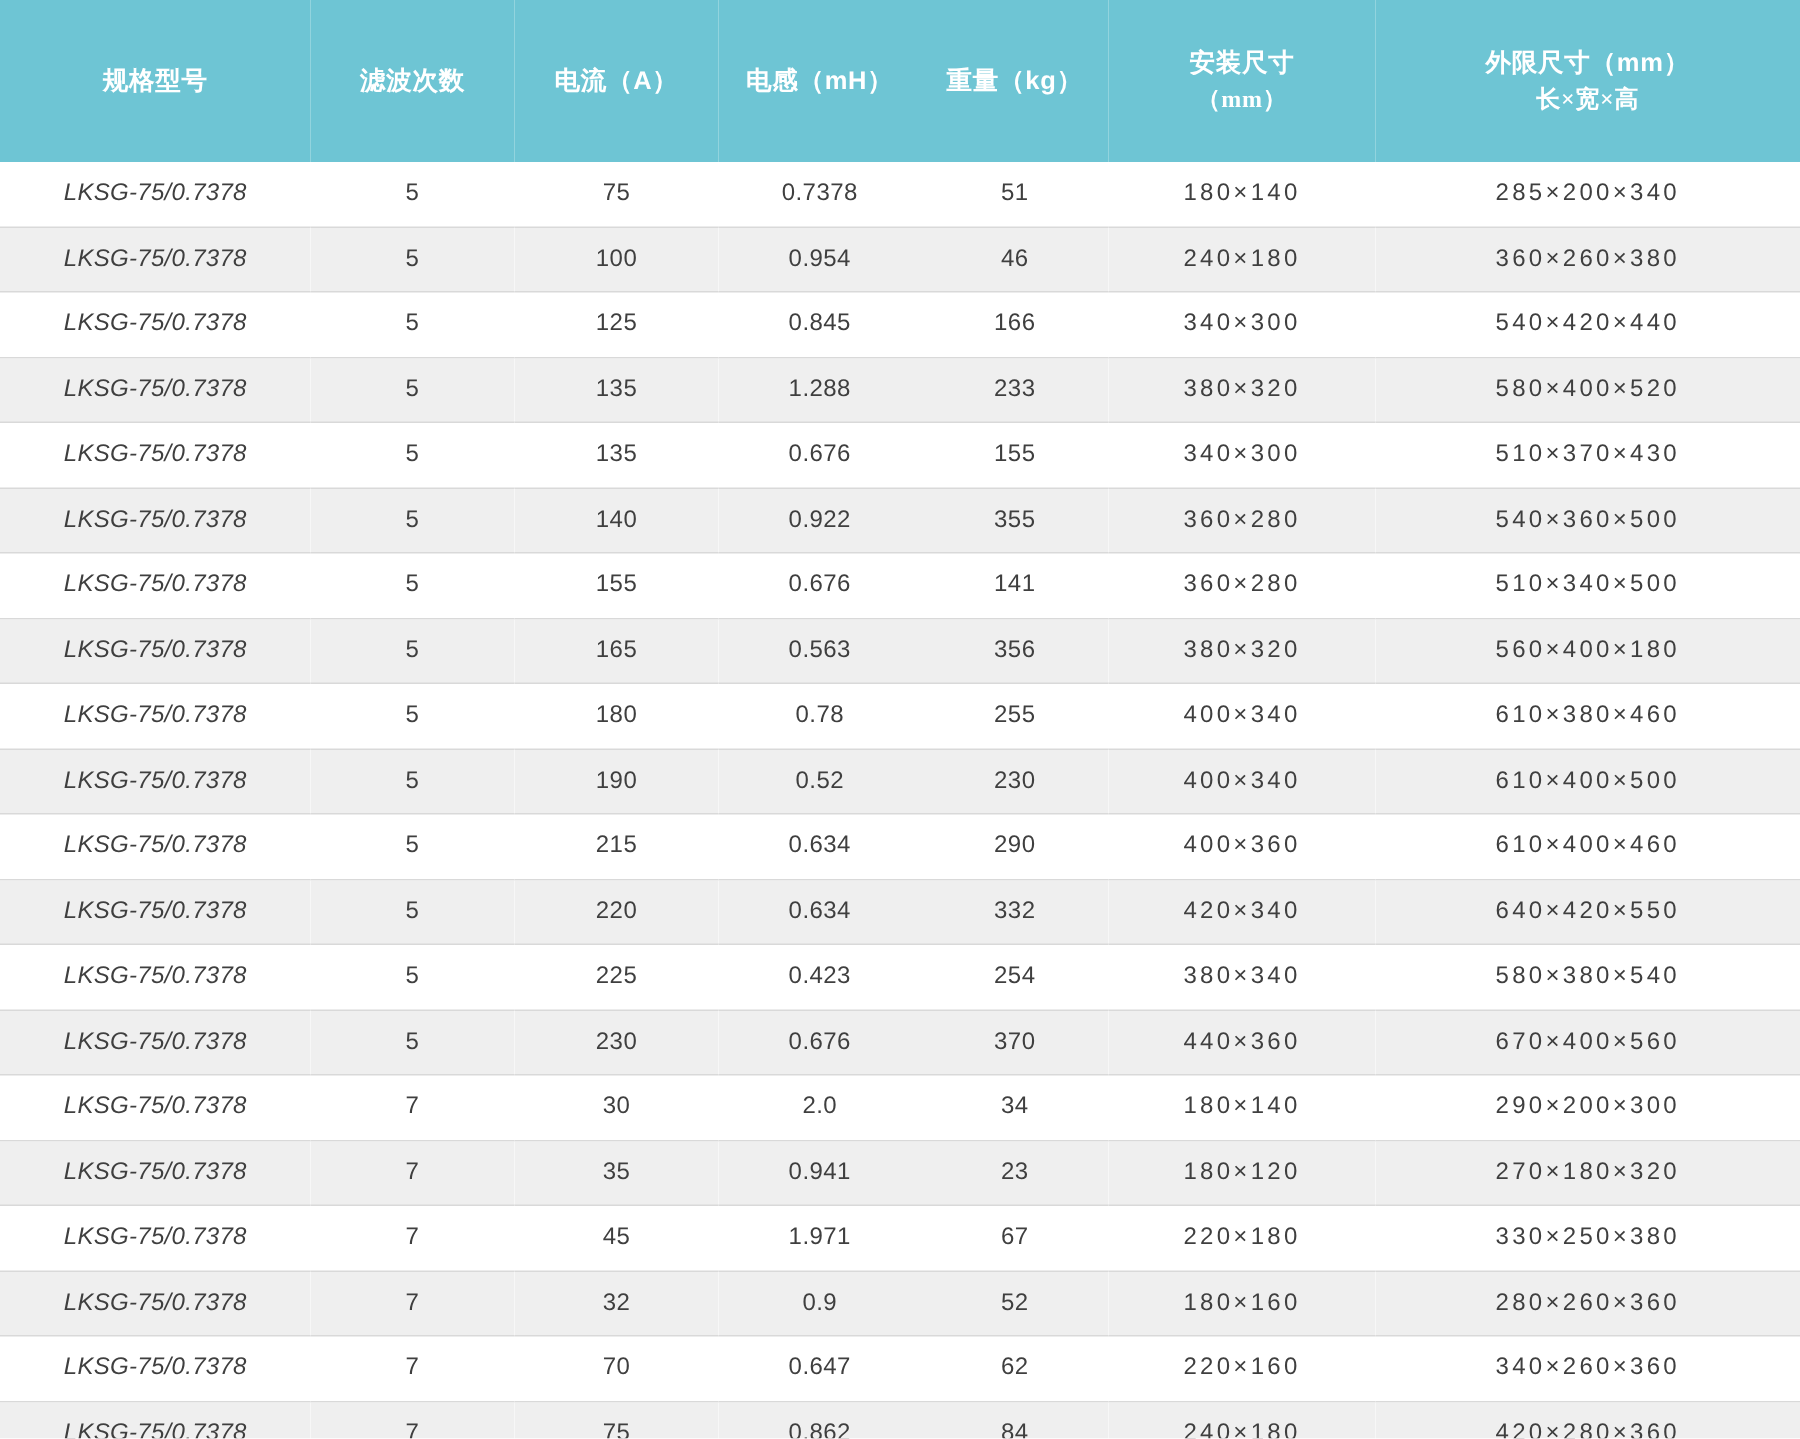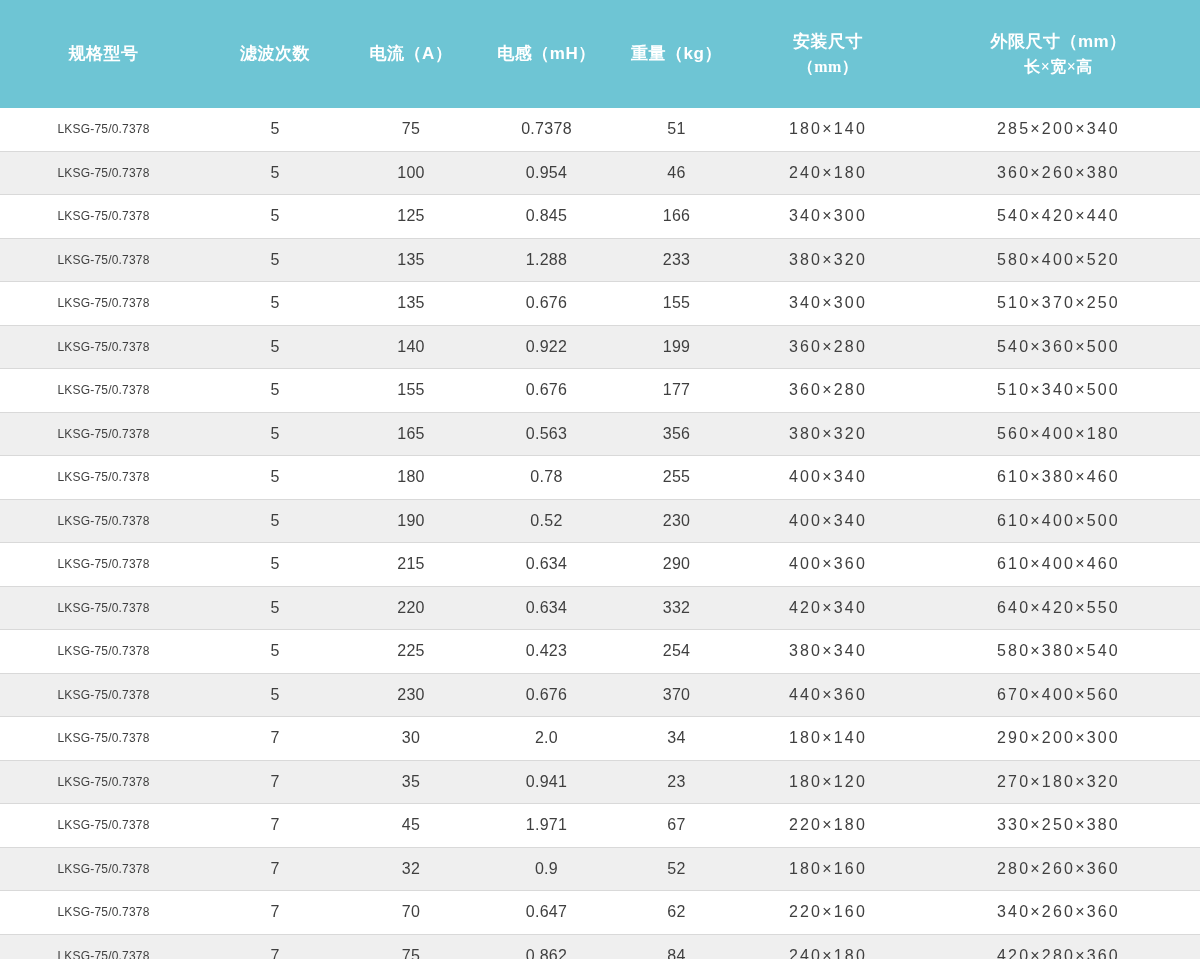--- a/index.html
+++ b/index.html
@@ -63,22 +63,23 @@
     white-space: nowrap;
     overflow: hidden;
   }
   tbody tr.odd td {
     background: #ffffff;
   }
   tbody tr.even td {
     background: #efefef;
   }
   tbody td.model {
-    font-size: 12px;
+    font-size: 16px;
     letter-spacing: 0.2px;
+    font-style: italic;
   }
   tbody td.dim {
     letter-spacing: 2.2px;
   }
   tbody td.num {
     letter-spacing: 0.3px;
   }
 </style>
 </head>
 <body>
@@ -158,37 +159,37 @@
           <td class="dim">380×320</td>
           <td class="dim">580×400×520</td>
         </tr>
         <tr class="odd">
           <td class="model">LKSG-75/0.7378</td>
           <td class="num">5</td>
           <td class="num">135</td>
           <td class="num">0.676</td>
           <td class="num">155</td>
           <td class="dim">340×300</td>
-          <td class="dim">510×370×250</td>
+          <td class="dim">510×370×430</td>
         </tr>
         <tr class="even">
           <td class="model">LKSG-75/0.7378</td>
           <td class="num">5</td>
           <td class="num">140</td>
           <td class="num">0.922</td>
-          <td class="num">199</td>
+          <td class="num">355</td>
           <td class="dim">360×280</td>
           <td class="dim">540×360×500</td>
         </tr>
         <tr class="odd">
           <td class="model">LKSG-75/0.7378</td>
           <td class="num">5</td>
           <td class="num">155</td>
           <td class="num">0.676</td>
-          <td class="num">177</td>
+          <td class="num">141</td>
           <td class="dim">360×280</td>
           <td class="dim">510×340×500</td>
         </tr>
         <tr class="even">
           <td class="model">LKSG-75/0.7378</td>
           <td class="num">5</td>
           <td class="num">165</td>
           <td class="num">0.563</td>
           <td class="num">356</td>
           <td class="dim">380×320</td>

